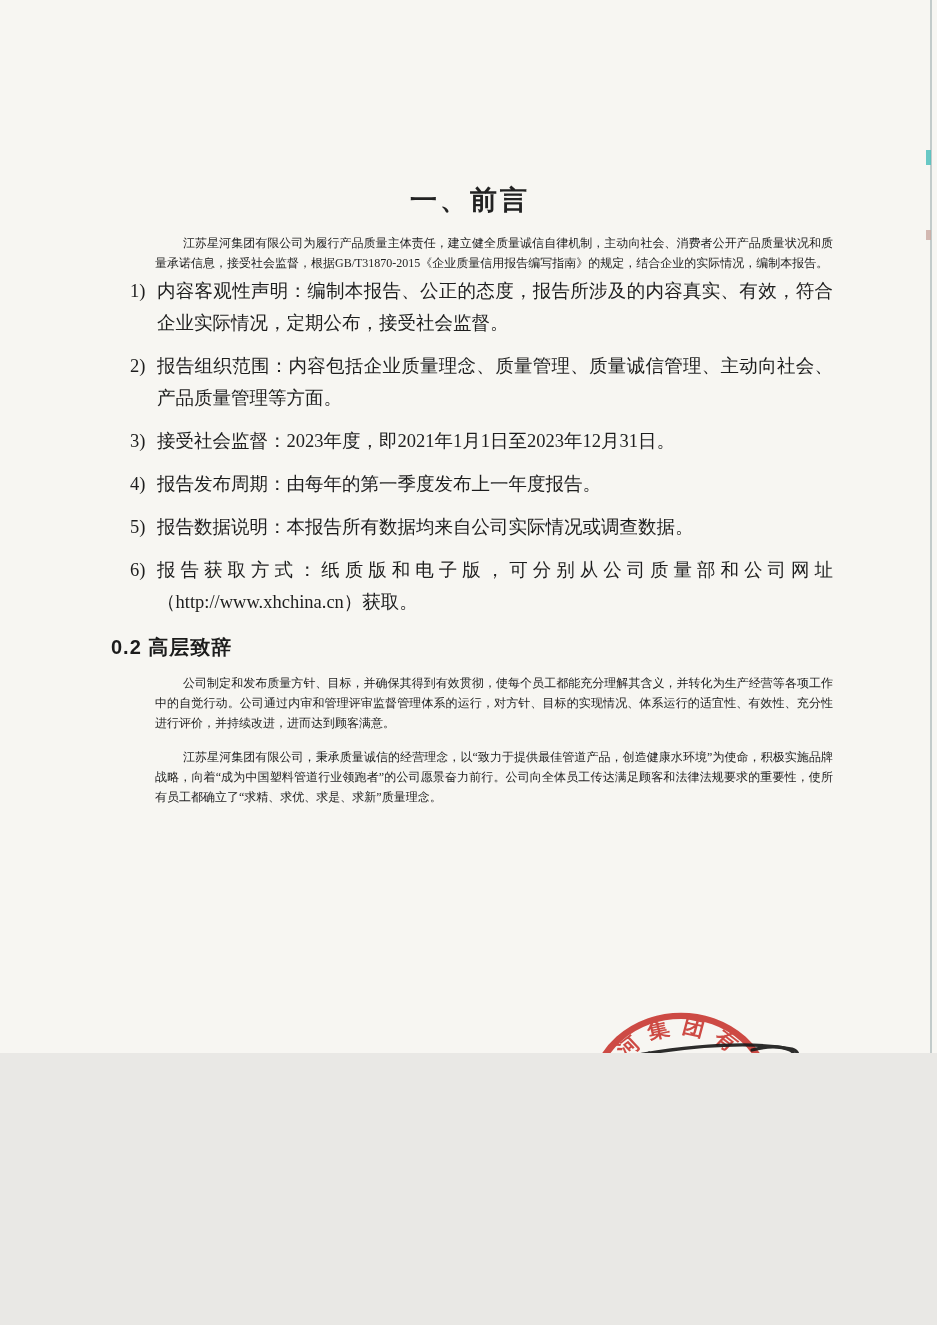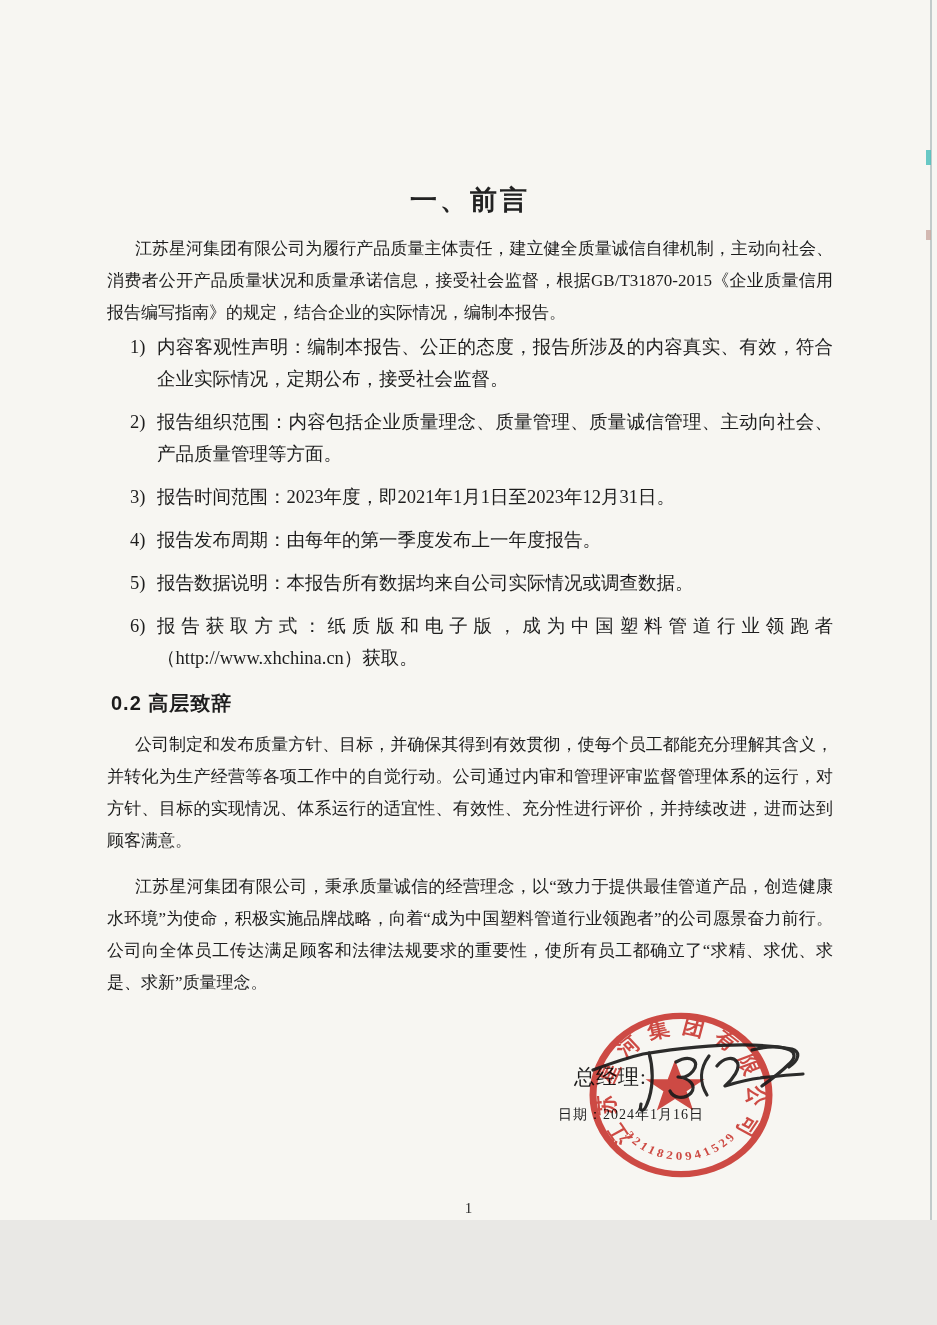--- a/index.html
+++ b/index.html
@@ -2,21 +2,21 @@
 <html><head>
 <meta charset="utf-8">
 <style>
   html,body{margin:0;padding:0;}
   body{
     width:937px;height:1325px;
     background:#e9e8e5;
     font-family:"Liberation Serif","DejaVu Serif",serif;
   }
   .page{
-    position:relative;width:937px;height:1220px;
+    position:relative;width:937px;height:1053px;
     background:#f7f6f2;
     color:#1d1d1d;
     overflow:hidden;
   }
   
   .scan-line{
     position:absolute;top:0;bottom:0;left:930px;width:2px;
     background:rgba(128,150,154,.45);
   }
   .scan-tick-teal{
@@ -43,24 +43,25 @@
     font-family:"Liberation Sans","DejaVu Sans",sans-serif;
     font-weight:700;
     font-size:20px;line-height:26px;
     color:#1c1c1c;
     letter-spacing:1px;
     padding-left:4px;
   }
   .h01{margin-top:38px;}
   .h02{margin-top:16px;}
   .para{
-    font-size:17px;line-height:32px;
+    font-size:12px;line-height:20px;
     text-align:justify;
     text-indent:28px;
     color:#1d1d1d;
+    margin-left:48px;
   }
   .intro{margin-top:16px;}
   .p1{margin-top:14px;}
   .p2{margin-top:13px;}
   .numbered-list{margin-top:2px;padding-left:23px;}
   .list-item{
     display:flex;
     margin-bottom:11px;
     font-size:18.5px;line-height:32px;
   }
@@ -121,33 +122,33 @@
       <div class="list-item">
         <span class="item-num">1)</span>
         <span class="item-text">内容客观性声明：编制本报告、公正的态度，报告所涉及的内容真实、有效，符合企业实际情况，定期公布，接受社会监督。</span>
       </div>
       <div class="list-item">
         <span class="item-num">2)</span>
         <span class="item-text">报告组织范围：内容包括企业质量理念、质量管理、质量诚信管理、主动向社会、产品质量管理等方面。</span>
       </div>
       <div class="list-item">
         <span class="item-num">3)</span>
-        <span class="item-text">报告时间范围：2023年度，即2021年1月1日至2023年12月31日。</span>
+        <span class="item-text">接受社会监督：2023年度，即2021年1月1日至2023年12月31日。</span>
       </div>
       <div class="list-item">
         <span class="item-num">4)</span>
         <span class="item-text">报告发布周期：由每年的第一季度发布上一年度报告。</span>
       </div>
       <div class="list-item">
         <span class="item-num">5)</span>
         <span class="item-text">报告数据说明：本报告所有数据均来自公司实际情况或调查数据。</span>
       </div>
       <div class="list-item">
         <span class="item-num">6)</span>
-        <span class="item-text">报告获取方式：纸质版和电子版，成为中国塑料管道行业领跑者（http://www.xhchina.cn）获取。</span>
+        <span class="item-text">报告获取方式：纸质版和电子版，可分别从公司质量部和公司网址（http://www.xhchina.cn）获取。</span>
       </div>
     </div>
 
     <div class="section-heading h02">0.2 高层致辞</div>
 
     <div class="para p2">公司制定和发布质量方针、目标，并确保其得到有效贯彻，使每个员工都能充分理解其含义，并转化为生产经营等各项工作中的自觉行动。公司通过内审和管理评审监督管理体系的运行，对方针、目标的实现情况、体系运行的适宜性、有效性、充分性进行评价，并持续改进，进而达到顾客满意。</div>
     <div class="para p1">江苏星河集团有限公司，秉承质量诚信的经营理念，以“致力于提供最佳管道产品，创造健康水环境”为使命，积极实施品牌战略，向着“成为中国塑料管道行业领跑者”的公司愿景奋力前行。公司向全体员工传达满足顾客和法律法规要求的重要性，使所有员工都确立了“求精、求优、求是、求新”质量理念。</div>
 
   </div>
 

